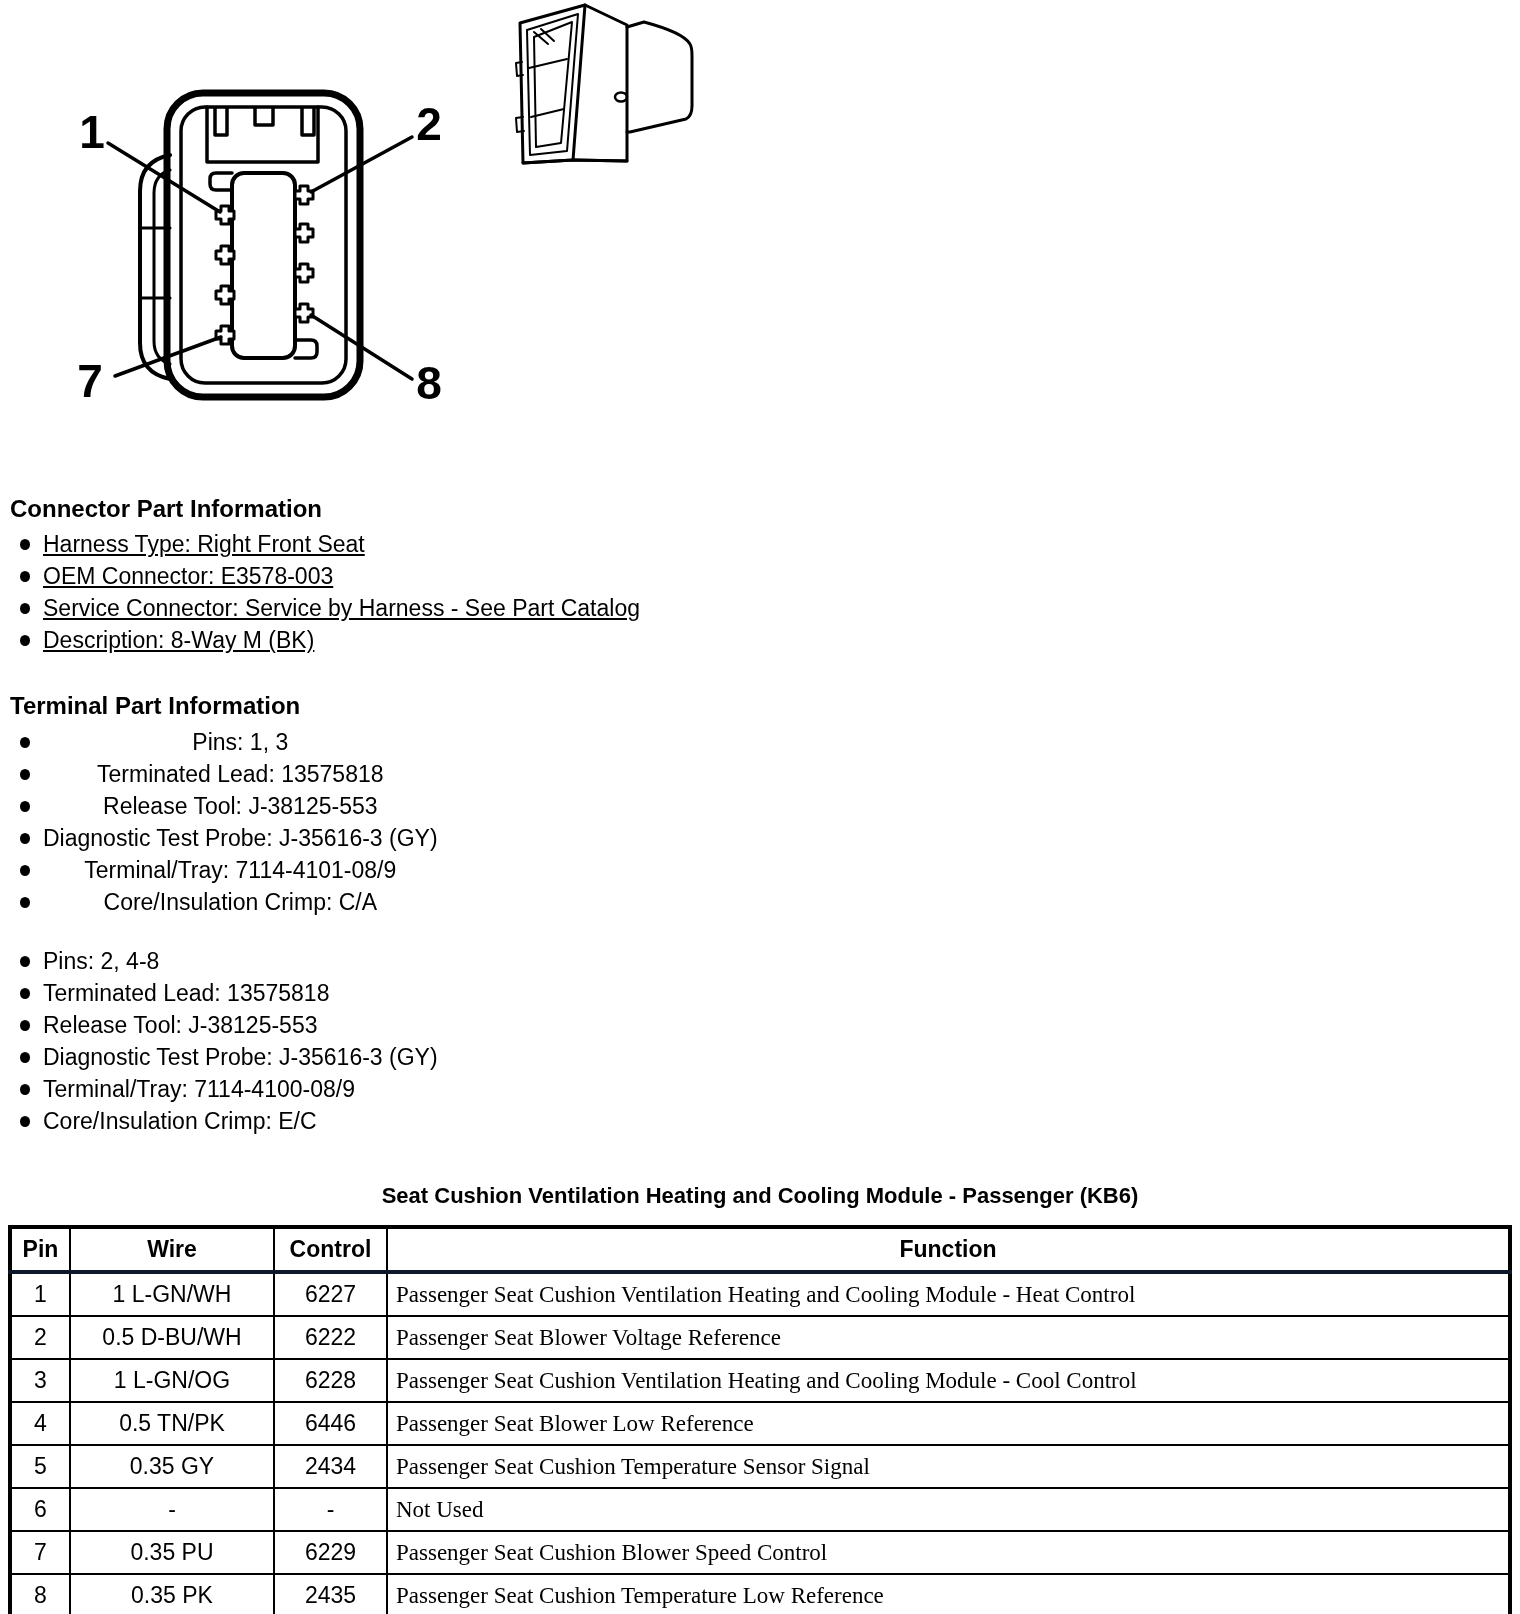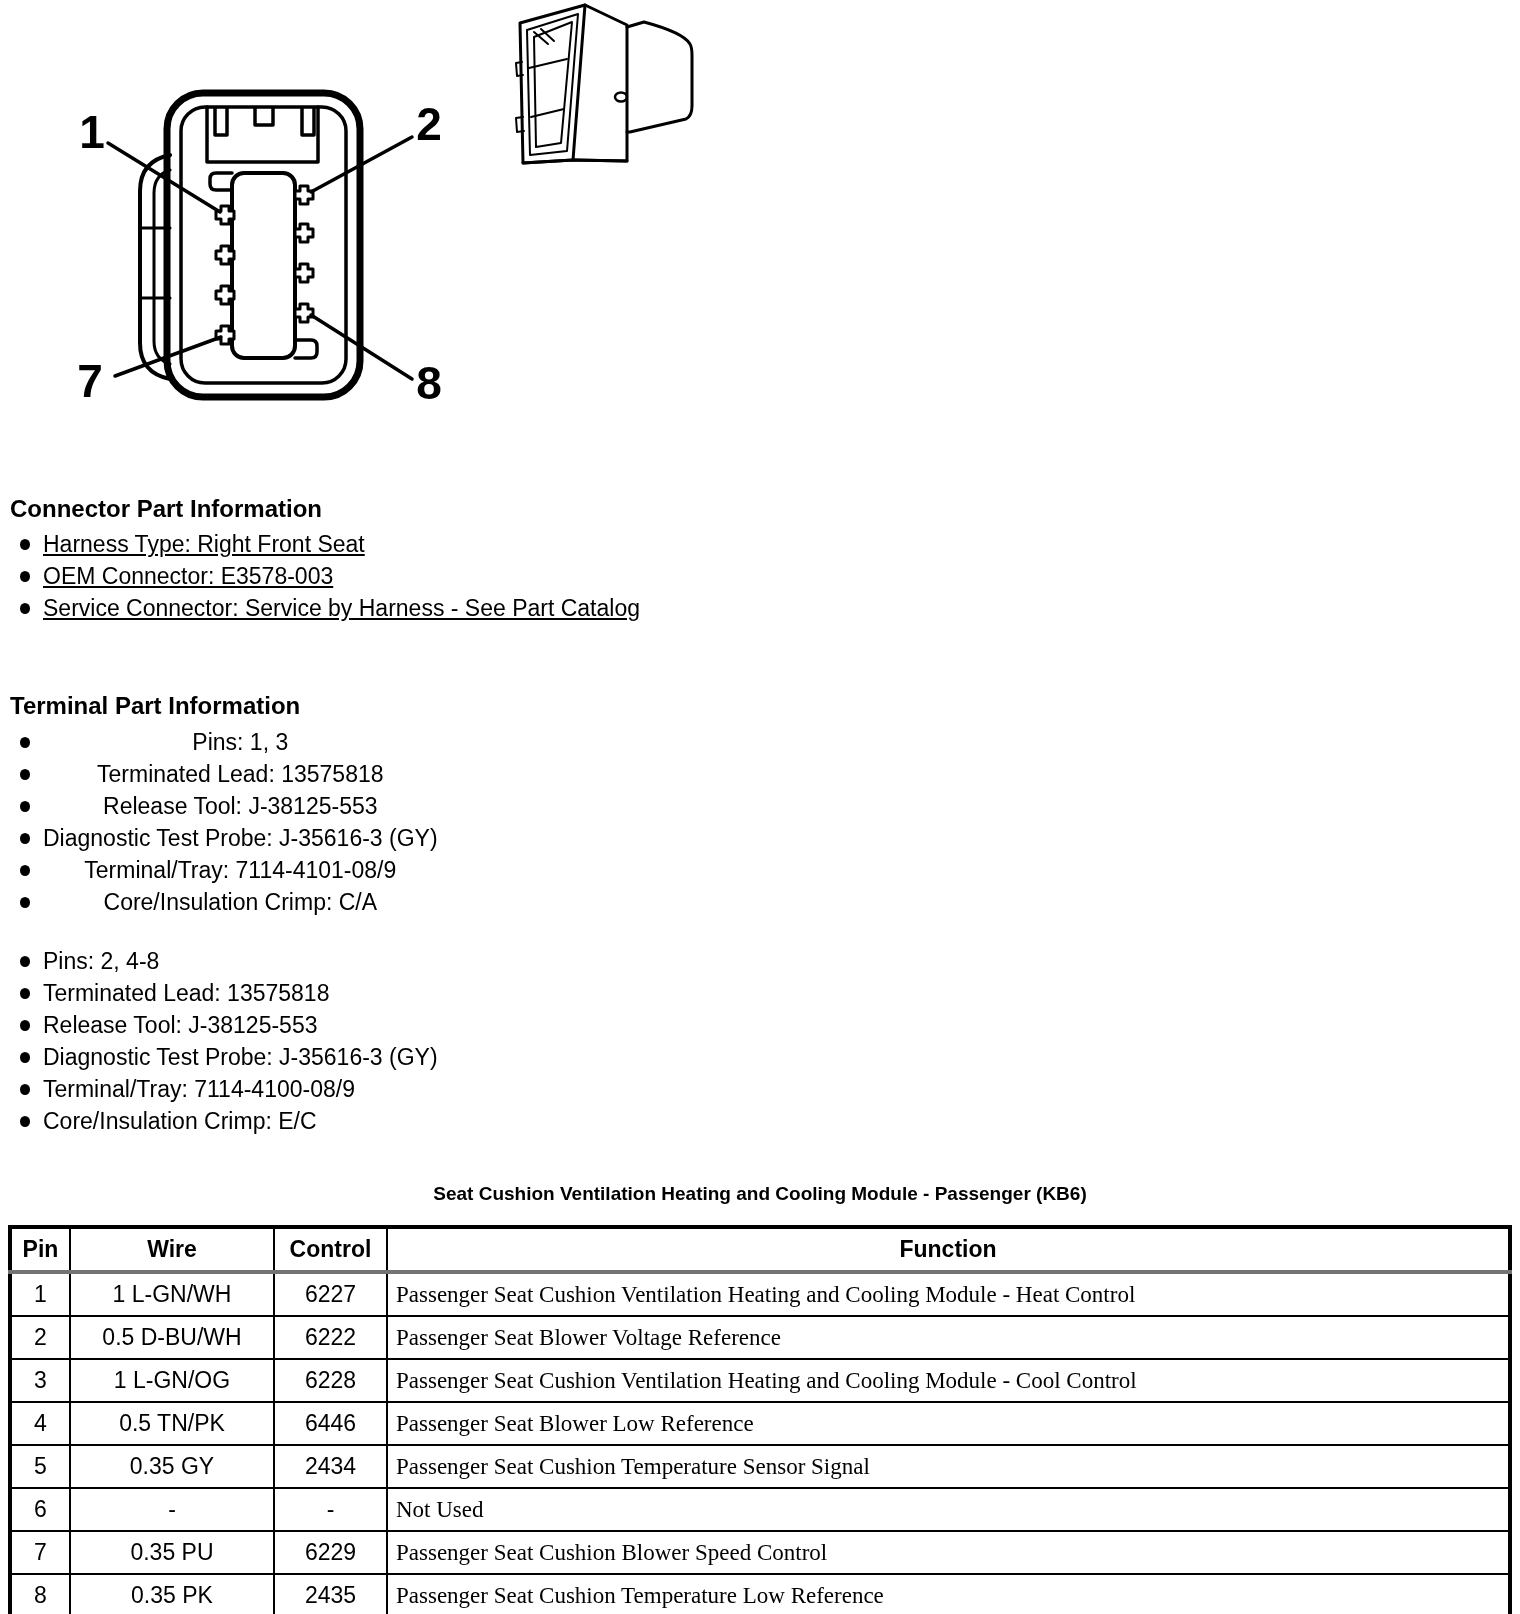--- a/index.html
+++ b/index.html
@@ -13,33 +13,33 @@
   ul.bullets li{
     position:relative;padding-left:33px;line-height:32px;
     font-size:23px;white-space:nowrap;
   }
   ul.bullets li .dot{
     position:absolute;left:10px;top:11px;width:10px;height:11px;
     background:#000;border-radius:50%;
   }
   #table-title{
     left:8px;top:1183px;width:1504px;text-align:center;
-    font-size:19px;font-weight:bold;
+    font-size:22px;font-weight:bold;
   }
   table#pinout{
     position:absolute;left:8px;top:1225px;width:1504px;
     border-collapse:collapse;table-layout:fixed;
     border:4px solid #000;
   }
   table#pinout th,table#pinout td{
     border:2px solid #000;height:41px;padding:0;
     font-size:23px;overflow:hidden;white-space:nowrap;
   }
   table#pinout th{
-    font-weight:bold;text-align:center;border-bottom:4px solid #737373;
+    font-weight:bold;text-align:center;border-bottom:4px solid #0f172a;
   }
   td.c{text-align:center;}
   td.f{text-align:left;padding-left:8px !important;font-family:Liberation Serif, serif;}
   svg text{font-family:"Liberation Sans",sans-serif;}
 </style>
 </head>
 <body>
 
 <svg class="abs" style="left:60px;top:85px;" width="420" height="335" viewBox="0 0 420 335">
   <g fill="none" stroke="#000" stroke-linejoin="round" stroke-linecap="round">
@@ -118,20 +118,21 @@
 
     <ellipse stroke-width="2.5" cx="131" cy="97" rx="6" ry="4.5"></ellipse>
   </g>
 </svg>
 
 <h2 class="abs heading" style="left:10px;top:476px;">Connector Part Information</h2>
 <ul class="abs bullets" style="left:10px;top:528px;text-decoration:underline;" id="connector-list">
     <li><span class="dot"></span><span>Harness Type: Right Front Seat</span></li>
     <li><span class="dot"></span><span>OEM Connector: E3578-003</span></li>
     <li><span class="dot"></span><span>Service Connector: Service by Harness - See Part Catalog</span></li>
+    <li><span class="dot"></span><span>Description: 8-Way M (BK)</span></li>
   </ul>
 
 <h2 class="abs heading" style="left:10px;top:673px;">Terminal Part Information</h2>
 <ul class="abs bullets" style="left:10px;top:726px;text-align:center;" id="terminal-list-0">
     <li><span class="dot"></span><span>Pins: 1, 3</span></li>
     <li><span class="dot"></span><span>Terminated Lead: 13575818</span></li>
     <li><span class="dot"></span><span>Release Tool: J-38125-553</span></li>
     <li><span class="dot"></span><span>Diagnostic Test Probe: J-35616-3 (GY)</span></li>
     <li><span class="dot"></span><span>Terminal/Tray: 7114-4101-08/9</span></li>
     <li><span class="dot"></span><span>Core/Insulation Crimp: C/A</span></li>

